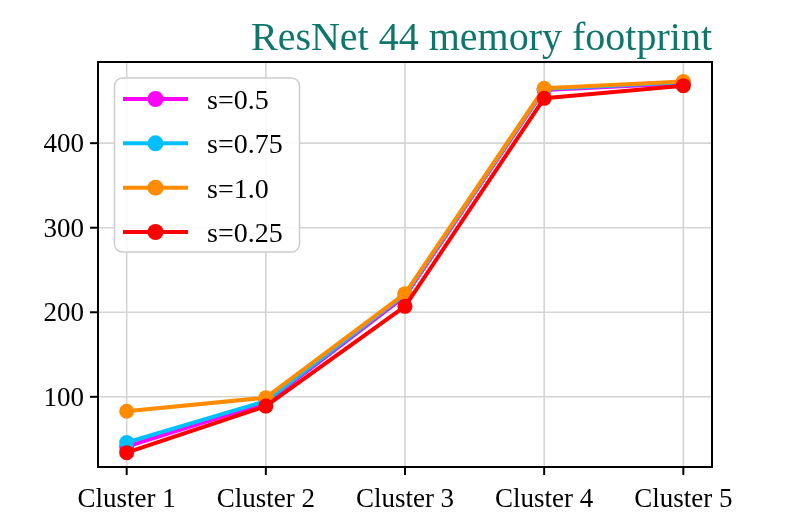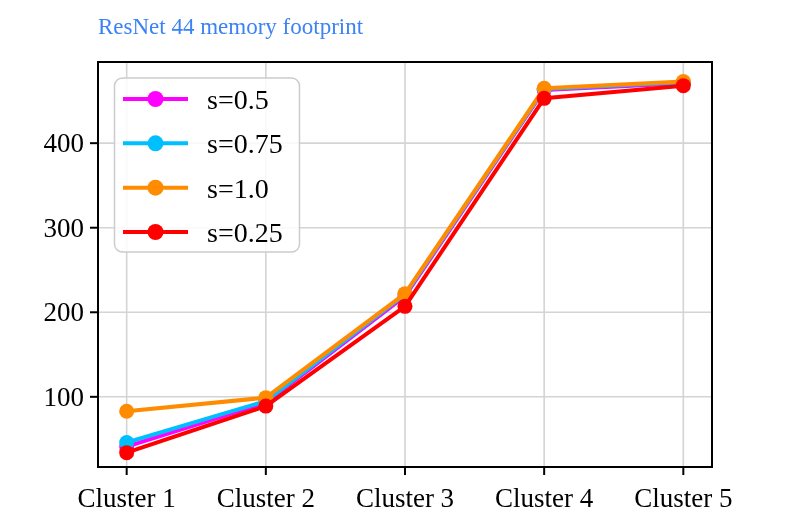--- a/index.html
+++ b/index.html
@@ -13,24 +13,24 @@
     height: 529px;
     background: #ffffff;
     overflow: hidden;
     font-family: "Liberation Serif", "DejaVu Serif", serif;
   }
   .chart-title {
     position: absolute;
     left: 98px;
     top: 13px;
     width: 614px;
-    text-align: left;
-    font-size: 23px;
+    text-align: right;
+    font-size: 40px;
     line-height: 1.2;
-    color: #3b82f6;
+    color: #0f766e;
     font-family: "Liberation Serif", "DejaVu Serif", serif;
     white-space: nowrap;
   }
   svg.chart-canvas {
     position: absolute;
     left: 0;
     top: 0;
   }
   svg .tick {
     font-family: "Liberation Serif", "DejaVu Serif", serif;

